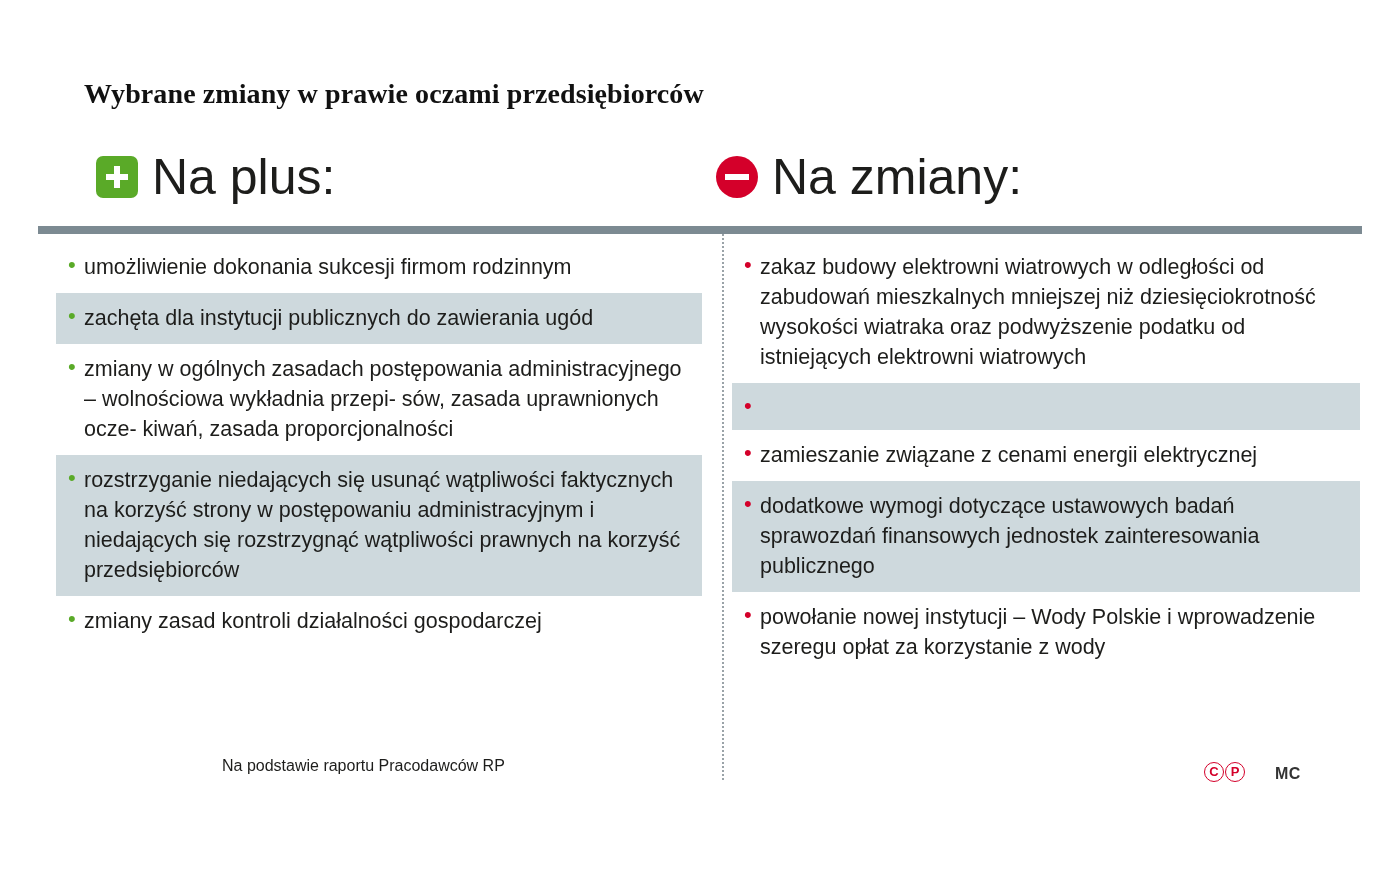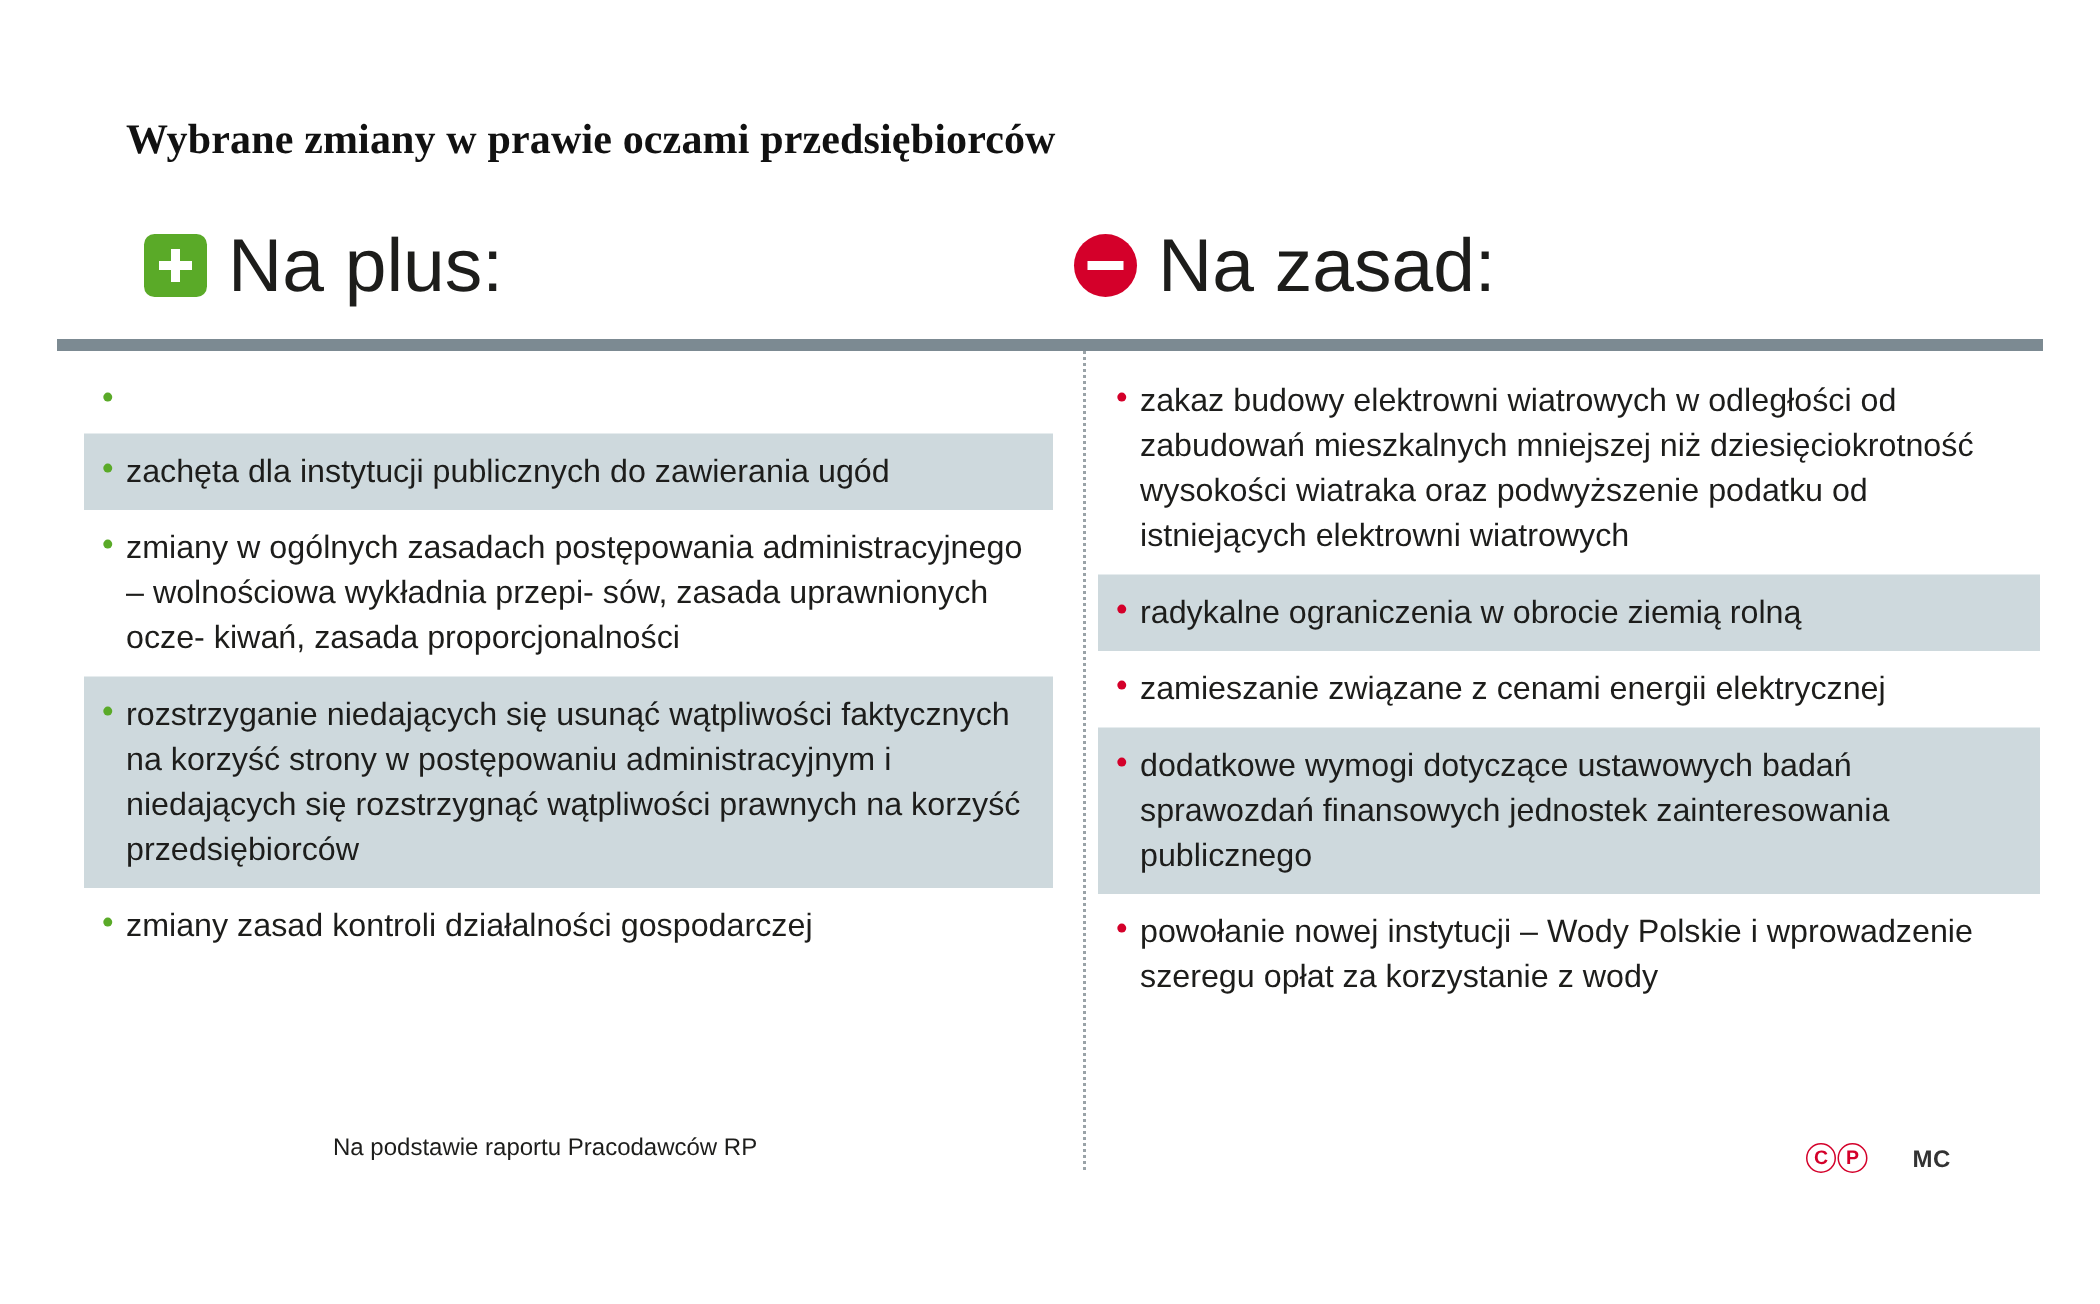--- a/index.html
+++ b/index.html
@@ -185,29 +185,30 @@
 
   <div class="title">Wybrane zmiany w prawie oczami przedsiębiorców</div>
 
   <div class="head head-plus">
     <div class="badge badge-plus"></div>
     <div class="head-text">Na plus:</div>
   </div>
 
   <div class="head head-minus">
     <div class="badge badge-minus"></div>
-    <div class="head-text">Na zasad:</div>
+    <div class="head-text">Na zmiany:</div>
   </div>
 
   <div class="rule"></div>
   <div class="divider"></div>
 
   <div class="col col-left">
     <div class="item">
       <div class="bullet bullet-green">•</div>
+      <div class="item-text">umożliwienie dokonania sukcesji firmom rodzinnym</div>
     </div>
     <div class="item shaded">
       <div class="bullet bullet-green">•</div>
       <div class="item-text">zachęta dla instytucji publicznych do zawierania ugód</div>
     </div>
     <div class="item">
       <div class="bullet bullet-green">•</div>
       <div class="item-text">zmiany w ogólnych zasadach postępowania administracyjnego – wolnościowa wykładnia przepi- sów, zasada uprawnionych ocze- kiwań, zasada proporcjonalności</div>
     </div>
     <div class="item shaded">
@@ -220,21 +221,20 @@
     </div>
   </div>
 
   <div class="col col-right">
     <div class="item">
       <div class="bullet bullet-red">•</div>
       <div class="item-text">zakaz budowy elektrowni wiatrowych w odległości od zabudowań mieszkalnych mniejszej niż dziesięciokrotność wysokości wiatraka oraz podwyższenie podatku od istniejących elektrowni wiatrowych</div>
     </div>
     <div class="item shaded">
       <div class="bullet bullet-red">•</div>
-      <div class="item-text">radykalne ograniczenia w obrocie ziemią rolną</div>
     </div>
     <div class="item">
       <div class="bullet bullet-red">•</div>
       <div class="item-text">zamieszanie związane z cenami energii elektrycznej</div>
     </div>
     <div class="item shaded">
       <div class="bullet bullet-red">•</div>
       <div class="item-text">dodatkowe wymogi dotyczące ustawowych badań sprawozdań finansowych jednostek zainteresowania publicznego</div>
     </div>
     <div class="item">

